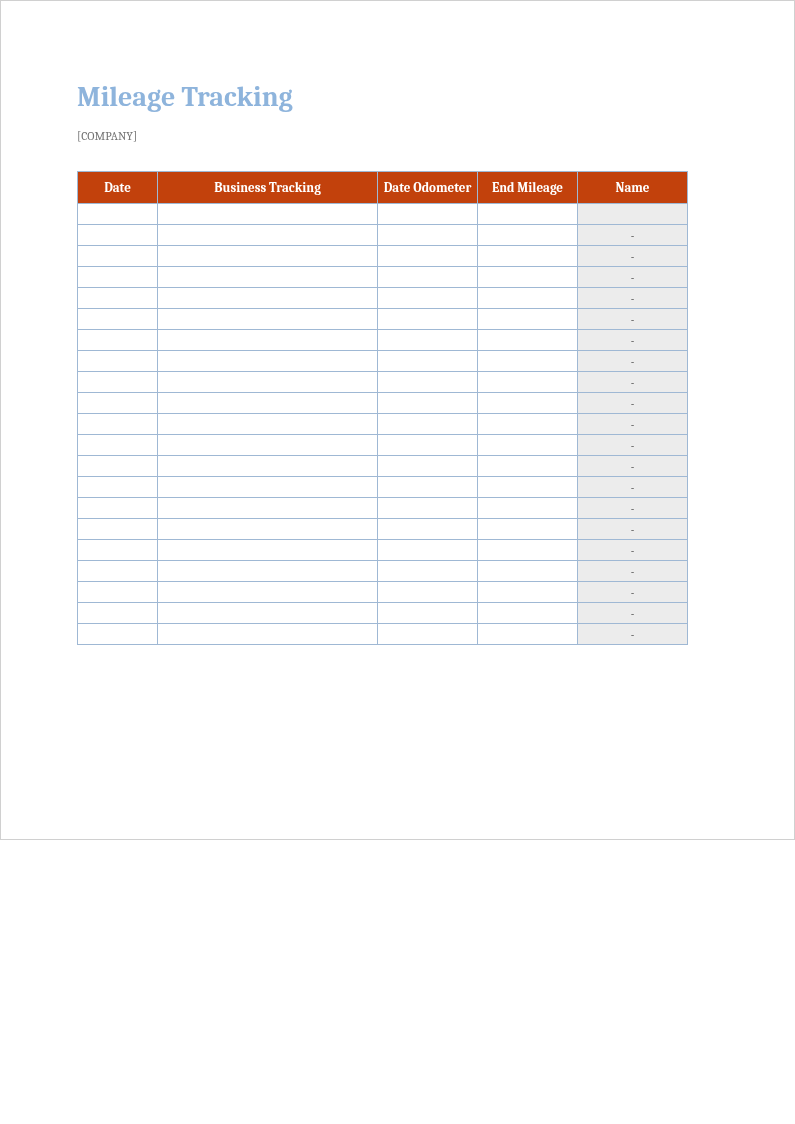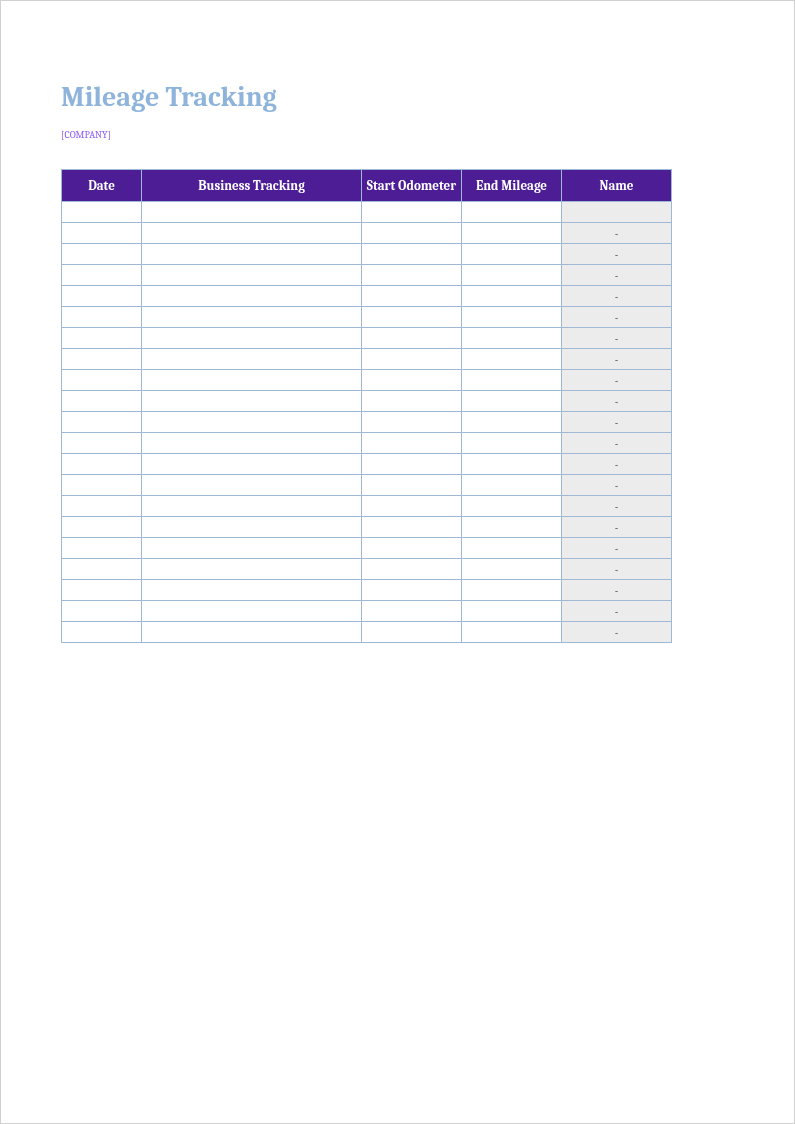--- a/index.html
+++ b/index.html
@@ -6,34 +6,34 @@
   body {
     margin: 0;
     padding: 0;
     background: #ffffff;
     font-family: Cambria, Georgia, 'Times New Roman', serif;
     color: #222;
     width: 795px;
   }
   .page {
     width: 795px;
-    height: 1124px;
-    padding: 80px 60px 60px 60px;
+    height: 840px;
+    padding: 80px 60px 60px 76px;
     border: 1px solid #d0d0d0;
     position: relative;
   }
   .title {
     font-size: 28px;
     font-weight: bold;
     color: #8eb4dc;
     margin: 0 0 4px 0;
   }
   .company {
-    font-size: 10px;
-    color: #8b5cf6;
+    font-size: 12px;
+    color: #737373;
     margin: 16px 0 28px 0;
   }
   .info-block {
     font-size: 12px;
     color: #333;
     margin-bottom: 32px;
   }
   .info-row {
     display: flex;
     margin-bottom: 6px;
@@ -41,21 +41,21 @@
   .info-label {
     width: 72px;
   }
   .info-value {}
   table.mileage {
     border-collapse: collapse;
     width: 610px;
     table-layout: fixed;
   }
   table.mileage th {
-    background: #4c1d95;
+    background: #c2410c;
     color: #ffffff;
     font-weight: bold;
     font-size: 13px;
     padding: 8px 4px;
     text-align: center;
     border: 1px solid #9fb8d4;
     vertical-align: middle;
     font-family: Cambria, Georgia, serif;
   }
   table.mileage td {
@@ -90,21 +90,21 @@
       <col class="c-date">
         <col class="c-purp">
         <col class="c-start">
         <col class="c-end">
         <col class="c-miles">
     </colgroup>
     <thead>
       <tr>
         <th>Date</th>
         <th>Business Tracking</th>
-        <th>Start Odometer</th>
+        <th>Date Odometer</th>
         <th>End Mileage</th>
         <th>Name</th>
       </tr>
     </thead>
     <tbody id="mileage-body">
         <tr>
           <td></td>
           <td></td>
           <td></td>
           <td></td>

